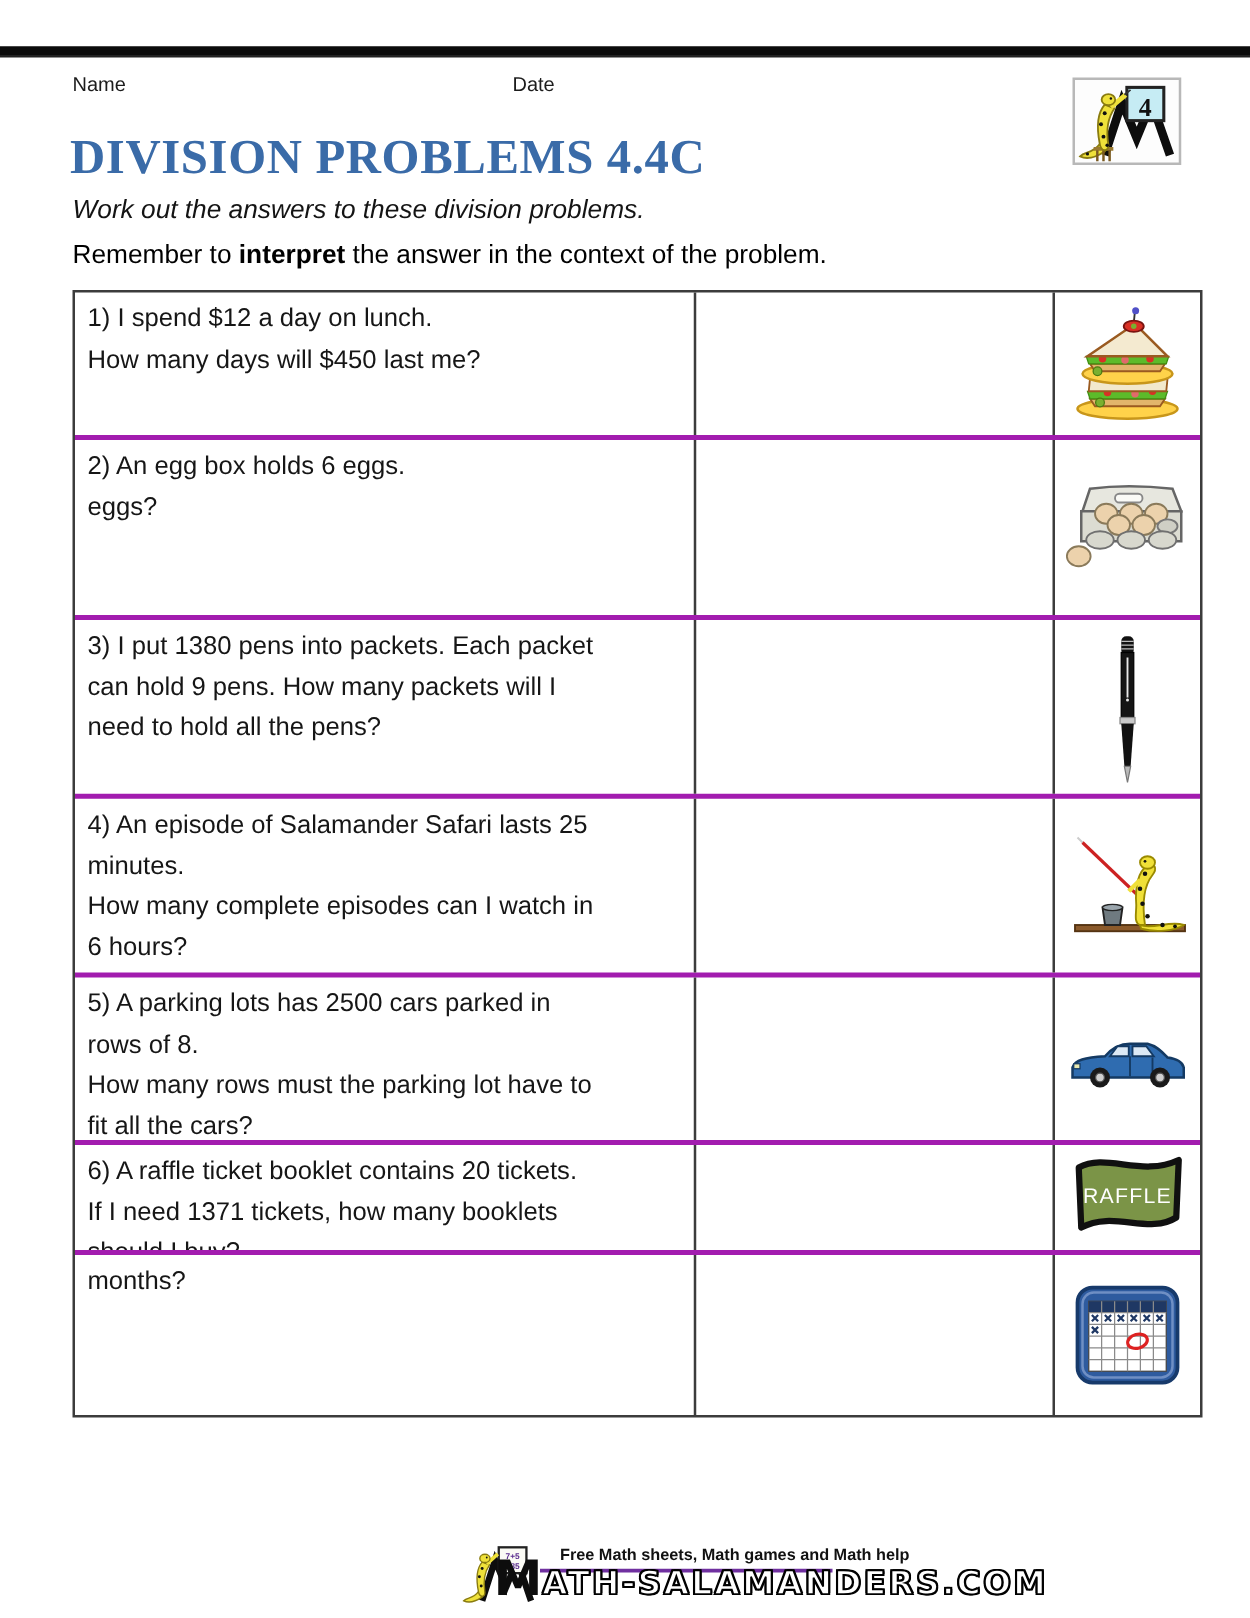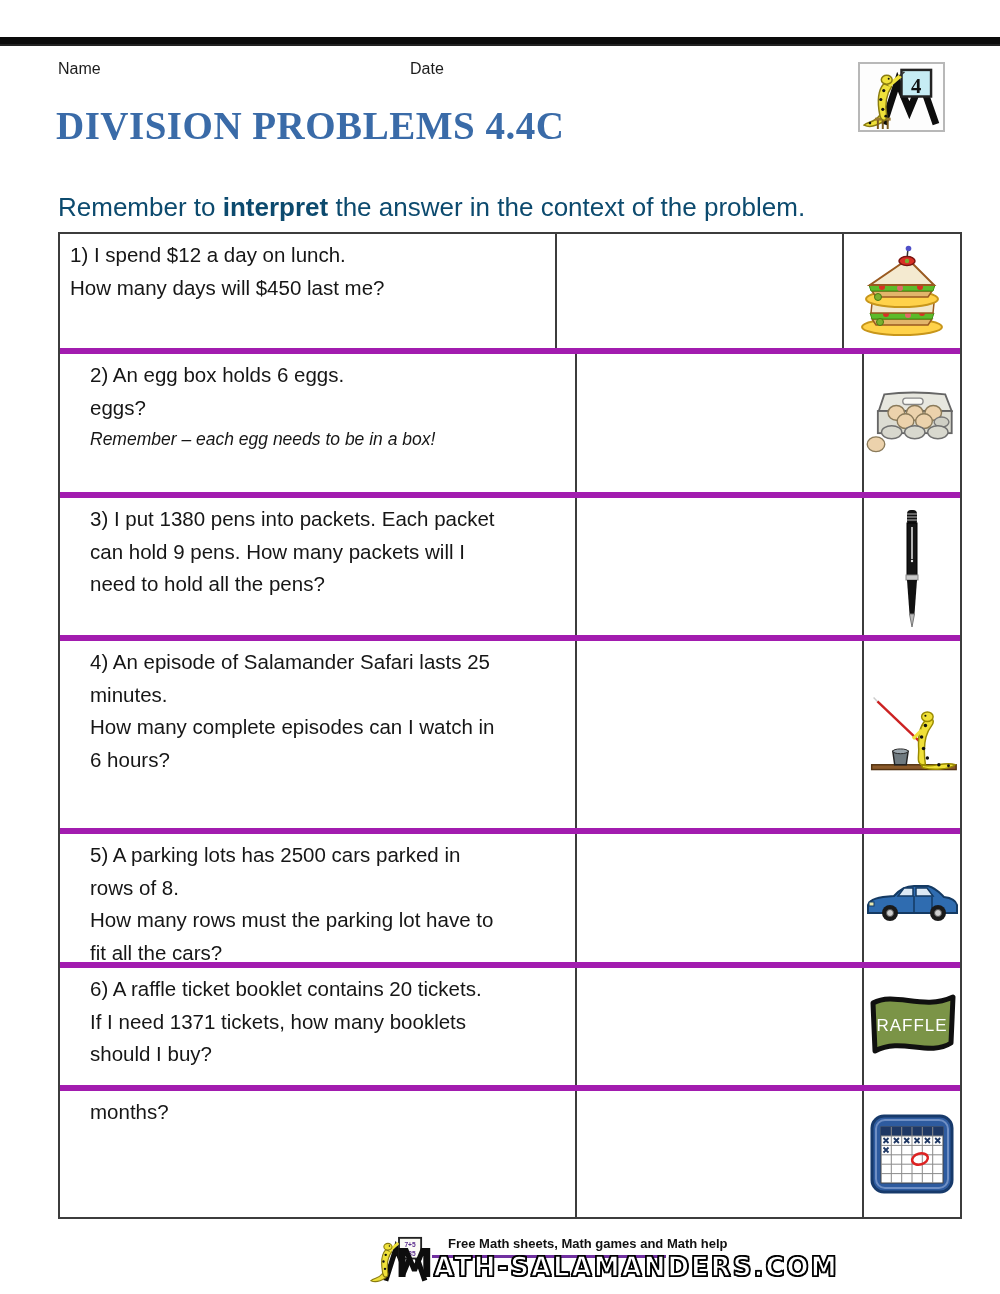--- a/index.html
+++ b/index.html
@@ -12,32 +12,32 @@
   .name-label { position:absolute; left:58px; top:60px; font-size:16px; color:#1c1c1c; }
   .date-label { position:absolute; left:410px; top:60px; font-size:16px; color:#1c1c1c; }
 
   .logo-box { position:absolute; left:858px; top:62px; width:87px; height:70px;
               border:2px solid #b8b8b8; background:#fdfdfd; }
 
   .title { position:absolute; left:56px; top:103px; font-family:"Liberation Serif", serif;
            font-weight:600; font-size:39px; letter-spacing:0.5px; color:#3a6ba8; }
 
   .instr1 { position:absolute; left:58px; top:156px; font-size:21px; font-style:italic; color:#141414; }
-  .instr2 { position:absolute; left:58px; top:192px; font-size:26px; color:#0c4a6e; }
+  .instr2 { position:absolute; left:58px; top:192px; font-size:21px; color:#000000; }
 
   .wtable { position:absolute; left:58px; top:232px; width:904px; border:2px solid #3c3c3c; }
   .wrow { display:flex; width:100%; }
-  .wrow + .wrow { border-top:6px solid #a21caf;padding-left:20px; }
+  .wrow + .wrow { border-top:4px solid #a21caf; }
   .c1 { width:495px; padding:5px 10px 0 10px; font-size:20.5px; line-height:32.5px;
         color:#161616; white-space:nowrap; overflow:hidden; }
   .c2 { width:289px; border-left:2px solid #3c3c3c; border-right:2px solid #3c3c3c; }
   .c3 { flex:1; display:flex; align-items:center; justify-content:center; overflow:hidden; }
   .note { font-style:italic; font-size:17.5px; line-height:30px; }
-  .h1r { height:114px; } .h2r { height:144px; } .h3r { height:143px;justify-content:space-between; } .h4r { height:193px; }
-  .h5r { height:134px; } .h6r { height:123px; } .h7r { height:132px; }
+  .h1r { height:114px; } .h2r { height:144px; } .h3r { height:143px;justify-content:space-between; } .h4r { height:143px; }
+  .h5r { height:134px; } .h6r { height:88px; } .h7r { height:132px; }
 
   .f-logo { position:absolute; left:368px; top:1231px; width:62px; height:58px; }
   .f-tag  { position:absolute; left:448px; top:1236px; font-size:13px; font-weight:bold; color:#111; }
   .f-rule { position:absolute; left:432px; top:1255px; width:234px; height:3px; background:#7030a0; }
   .f-word { position:absolute; left:395px; top:1246px; display:flex; align-items:flex-end; }
   .f-word .m { font-size:39px; line-height:36px; font-weight:900; color:#0d0d0d;
                font-family:"DejaVu Sans", sans-serif; }
   .f-word .rest { font-size:26px; line-height:30px; font-weight:bold; letter-spacing:2px;
                   font-family:"DejaVu Sans", sans-serif; color:#ffffff;
                   -webkit-text-stroke:1.4px #000;
@@ -71,20 +71,21 @@
         <circle cx="21" cy="36" r="1.6" fill="#111"></circle>
       <circle cx="23" cy="46" r="1.6" fill="#111"></circle>
         <circle cx="26" cy="53" r="1.4" fill="#111"></circle>
       <circle cx="10" cy="60" r="1.3" fill="#111"></circle>
       <text x="57" y="29" text-anchor="middle" font-family="Liberation Serif, serif" font-weight="bold" font-size="21" fill="#111">4</text>
     </svg>
   </div>
 
   <h1 class="title">DIVISION PROBLEMS 4.4C</h1>
 
+  <div class="instr1">Work out the answers to these division problems.</div>
   <div class="instr2"><span>Remember to </span><b>interpret</b><span> the answer in the context of the problem.</span></div>
 
   <div class="wtable">
 
     <div class="wrow h1r">
       <div class="c1">
         <div>1) I spend $12 a day on lunch.</div>
         <div>How many days will $450 last me?</div>
       </div>
       <div class="c2"></div>
@@ -111,21 +112,20 @@
           <ellipse cx="51" cy="16" rx="8" ry="4.5" fill="#d93025" stroke="#7a1410" stroke-width="1.5"></ellipse>
           <circle cx="51" cy="16" r="2.2" fill="#7ab030"></circle>
         </svg>
       </div>
     </div>
 
     <div class="wrow h2r">
       <div class="c1">
         <div>2) An egg box holds 6 eggs.</div>
         <div>eggs?</div>
-        <div class="note">Remember – each egg needs to be in a box!</div>
       </div>
       <div class="c2"></div>
       <div class="c3">
         <svg width="104" height="74" viewBox="0 0 104 74">
           <path d="M16,24 L22,6 Q52,2 88,6 L95,24 Z" fill="#e7e7df" stroke="#666" stroke-width="2"></path>
           <rect x="42" y="10" width="22" height="7" rx="3.5" fill="#fafaf6" stroke="#888" stroke-width="1.5"></rect>
           <rect x="15" y="24" width="80" height="24" fill="#dcdcd2" stroke="#666" stroke-width="2"></rect>
           <ellipse cx="35" cy="26" rx="9" ry="8" fill="#ecd2ac" stroke="#8a7a5a" stroke-width="1.5"></ellipse>
           <ellipse cx="55" cy="26" rx="9" ry="8" fill="#ecd2ac" stroke="#8a7a5a" stroke-width="1.5"></ellipse>
           <ellipse cx="75" cy="26" rx="9" ry="8" fill="#ecd2ac" stroke="#8a7a5a" stroke-width="1.5"></ellipse>

